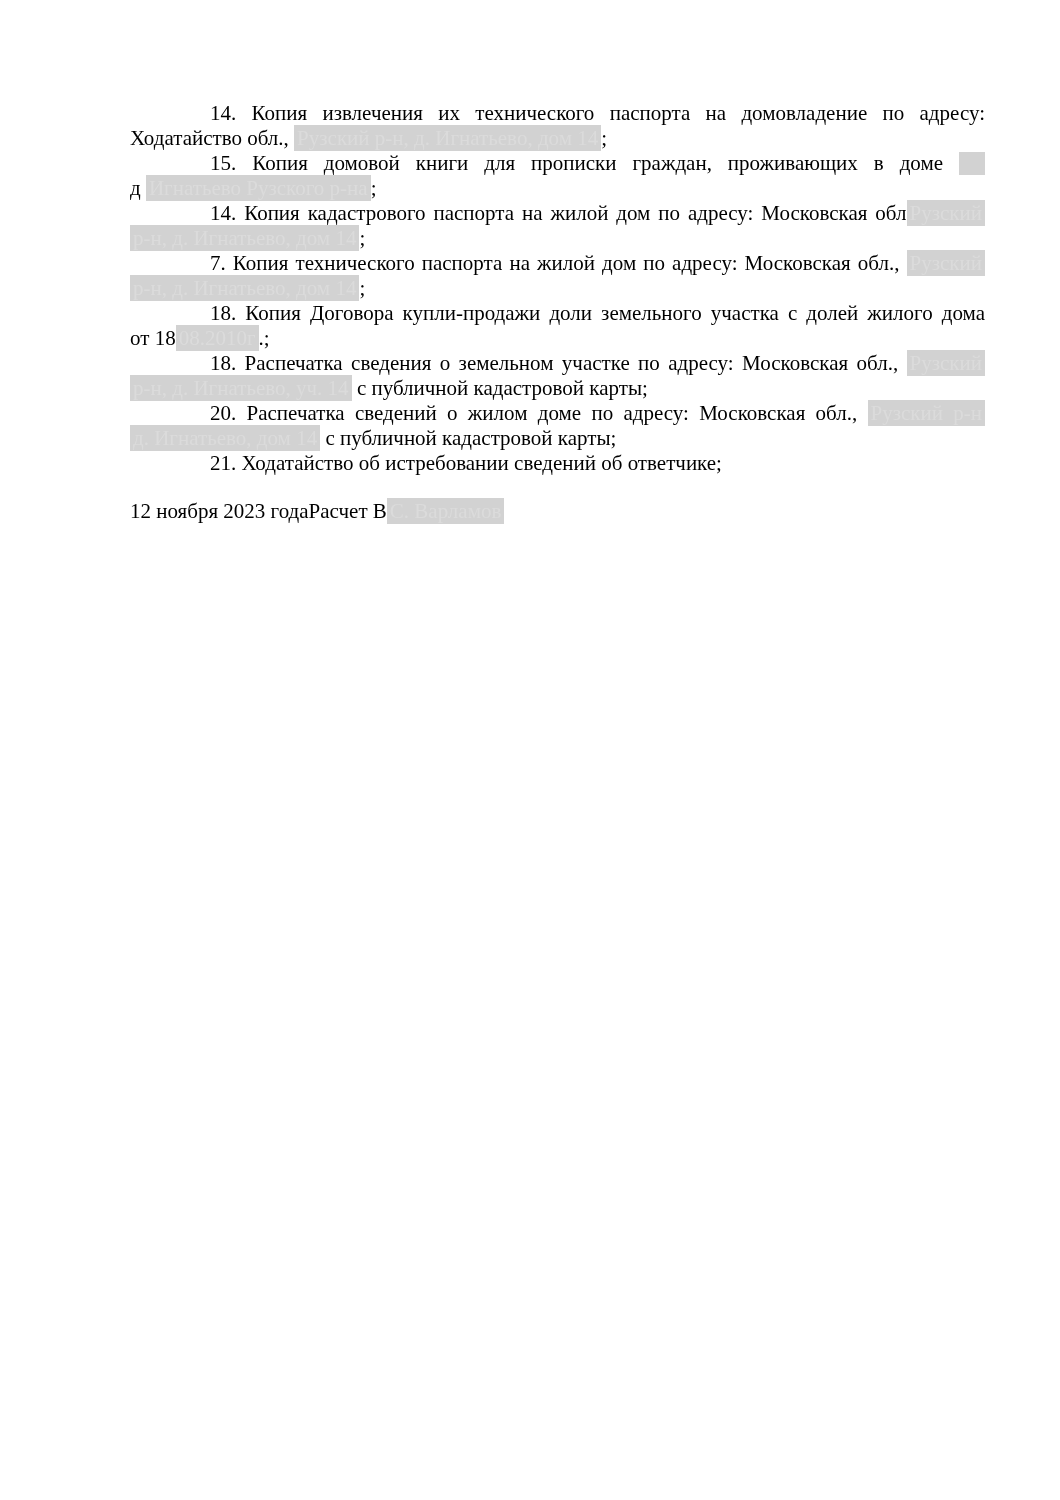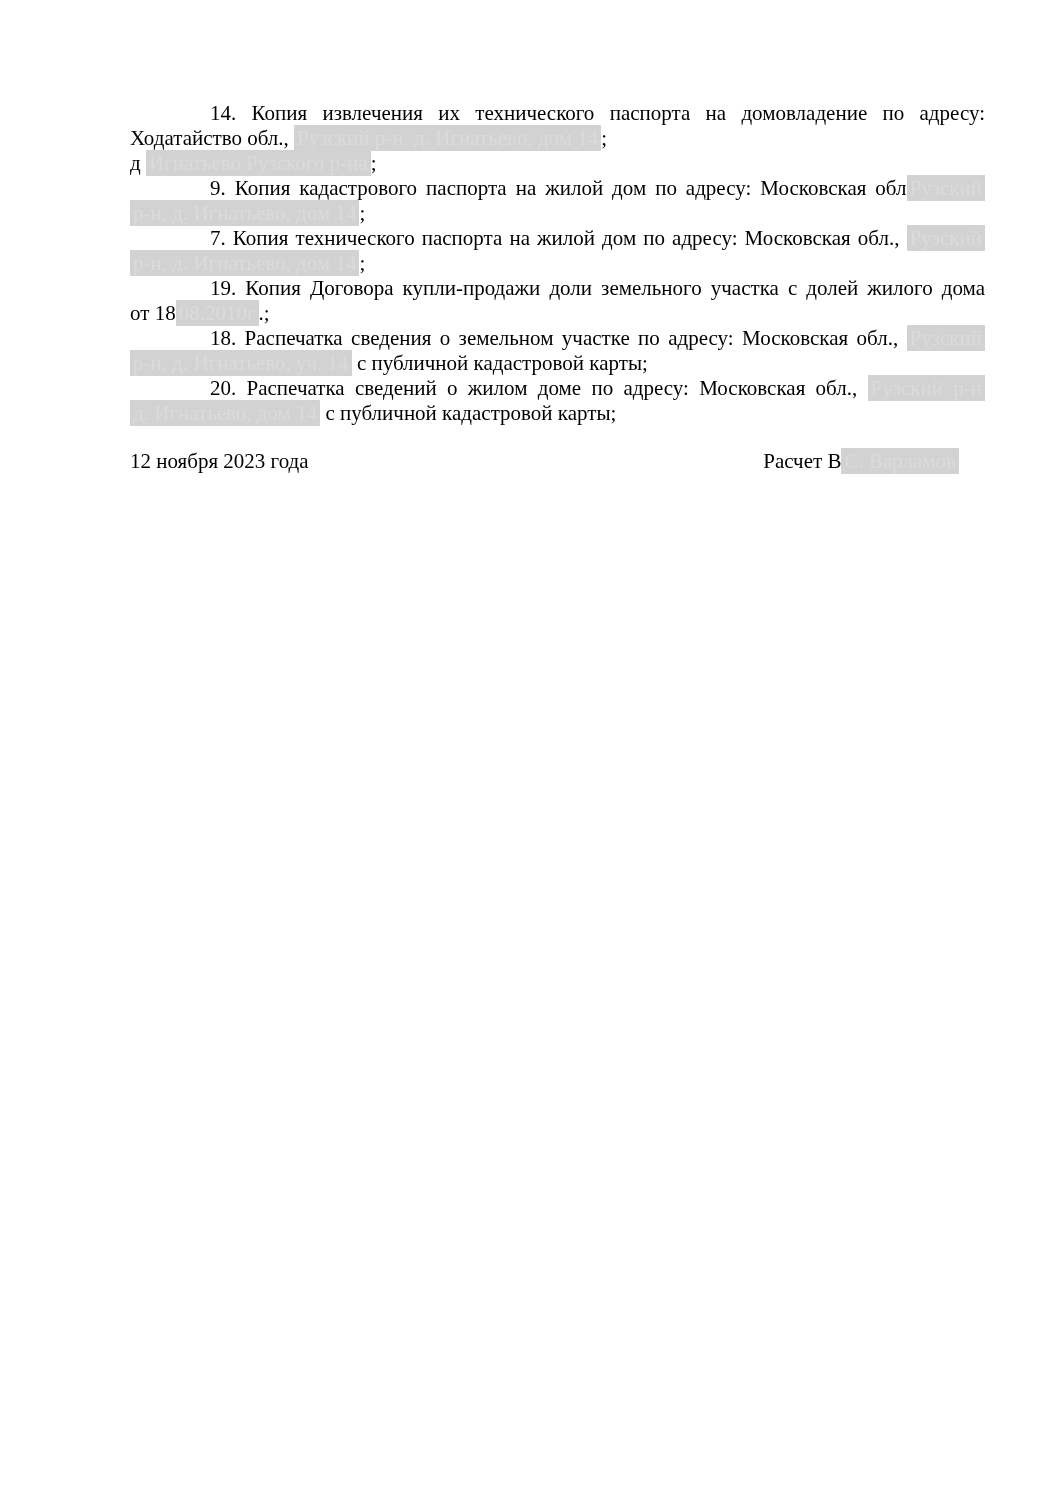--- a/index.html
+++ b/index.html
@@ -37,21 +37,21 @@
   }
   .r-small {
     display: inline-block;
     width: 26px;
     height: 23px;
     background: #d2d2d2;
     vertical-align: text-bottom;
   }
   .footer-row {
     display: flex;
-    justify-content: space-between;
+    justify-content: flex-start;
     margin-top: 23px;
     padding-right: 26px;
     line-height: 25px;
   }
   .pageno {
     position: absolute;
     top: 1408px;
     left: 130px;
     width: 855px;
     text-align: center;
@@ -61,37 +61,39 @@
 </style>
 </head>
 <body>
 
 <div class="page">
   <div class="content">
 
     <div class="ln ind just"><span>14. Копия извлечения их технического паспорта на домовладение по адресу:</span></div>
     <div class="ln"><span>Ходатайство обл., </span><span class="r">Рузский р-н, д. Игнатьево, дом 14</span><span>;</span></div>
 
+    <div class="ln ind just"><span>15. Копия домовой книги для прописки граждан, проживающих в доме </span><span class="r-small"></span></div>
     <div class="ln"><span>д </span><span class="r">Игнатьево Рузского р-на</span><span>;</span></div>
 
-    <div class="ln ind just"><span>9. Копия кадастрового паспорта на жилой дом по адресу: Московская обл</span><span class="r">Рузский</span></div>
+    <div class="ln ind just"><span>14. Копия кадастрового паспорта на жилой дом по адресу: Московская обл</span><span class="r">Рузский</span></div>
     <div class="ln"><span class="r">р-н, д. Игнатьево, дом 14</span><span>;</span></div>
 
     <div class="ln ind just"><span>7. Копия технического паспорта на жилой дом по адресу: Московская обл., </span><span class="r">Рузский</span></div>
     <div class="ln"><span class="r">р-н, д. Игнатьево, дом 14</span><span>;</span></div>
 
-    <div class="ln ind just"><span>19. Копия Договора купли-продажи доли земельного участка с долей жилого дома</span></div>
+    <div class="ln ind just"><span>18. Копия Договора купли-продажи доли земельного участка с долей жилого дома</span></div>
     <div class="ln"><span>от 18</span><span class="r">08.2010г</span><span>.;</span></div>
 
     <div class="ln ind just"><span>18. Распечатка сведения о земельном участке по адресу: Московская обл., </span><span class="r">Рузский</span></div>
     <div class="ln"><span class="r">р-н, д. Игнатьево, уч. 14</span><span> с публичной кадастровой карты;</span></div>
 
     <div class="ln ind just"><span>20. Распечатка сведений о жилом доме по адресу: Московская обл., </span><span class="r">Рузский р-н</span></div>
     <div class="ln"><span class="r">д. Игнатьево, дом 14</span><span> с публичной кадастровой карты;</span></div>
 
+    <div class="ln ind"><span>21. Ходатайство об истребовании сведений об ответчике;</span></div>
 
     <div class="footer-row">
       <span>12 ноября 2023 года</span>
       <span><span>Расчет В</span><span class="r">С. Варламов</span></span>
     </div>
 
   </div>
 
   <div class="pageno">5</div>
 </div>

